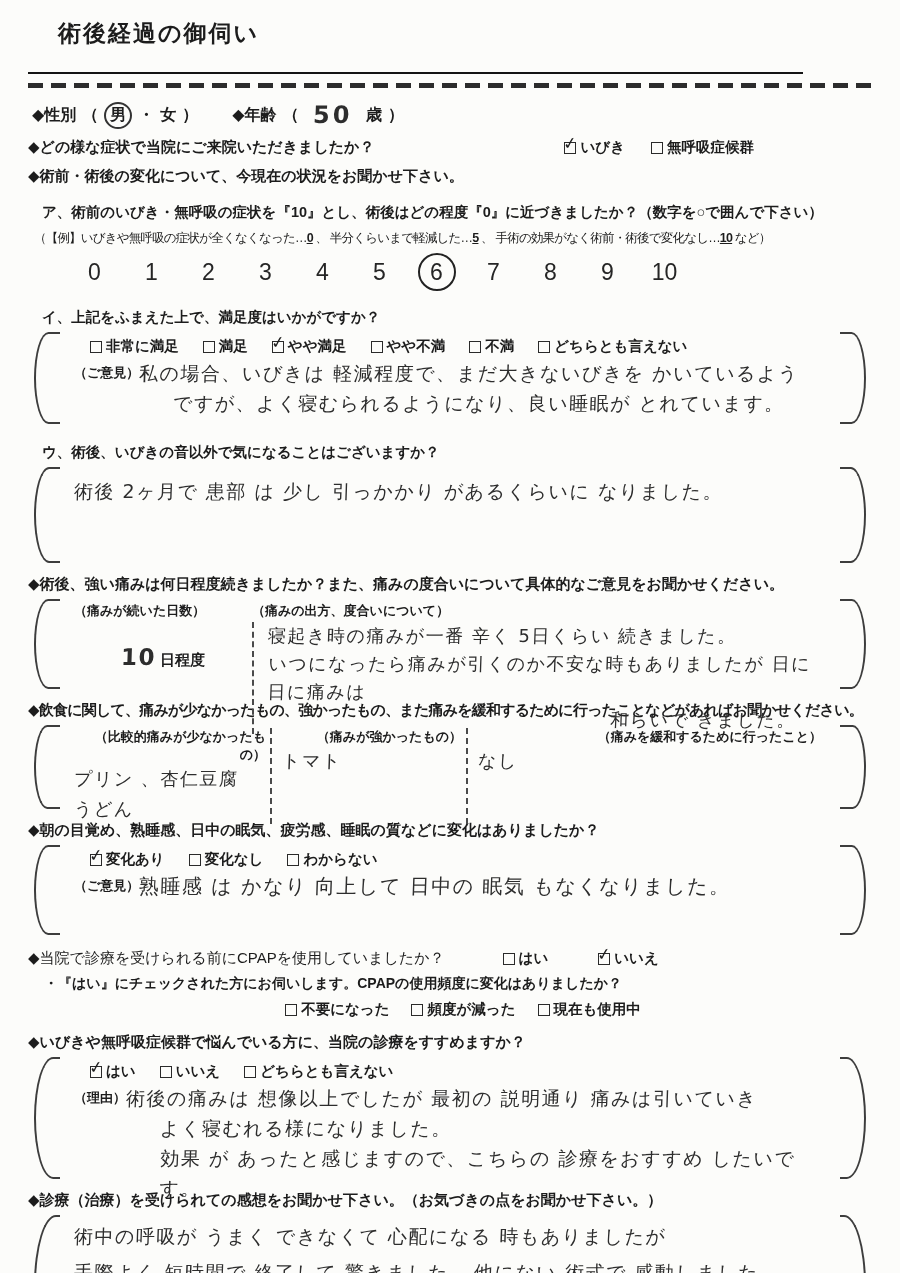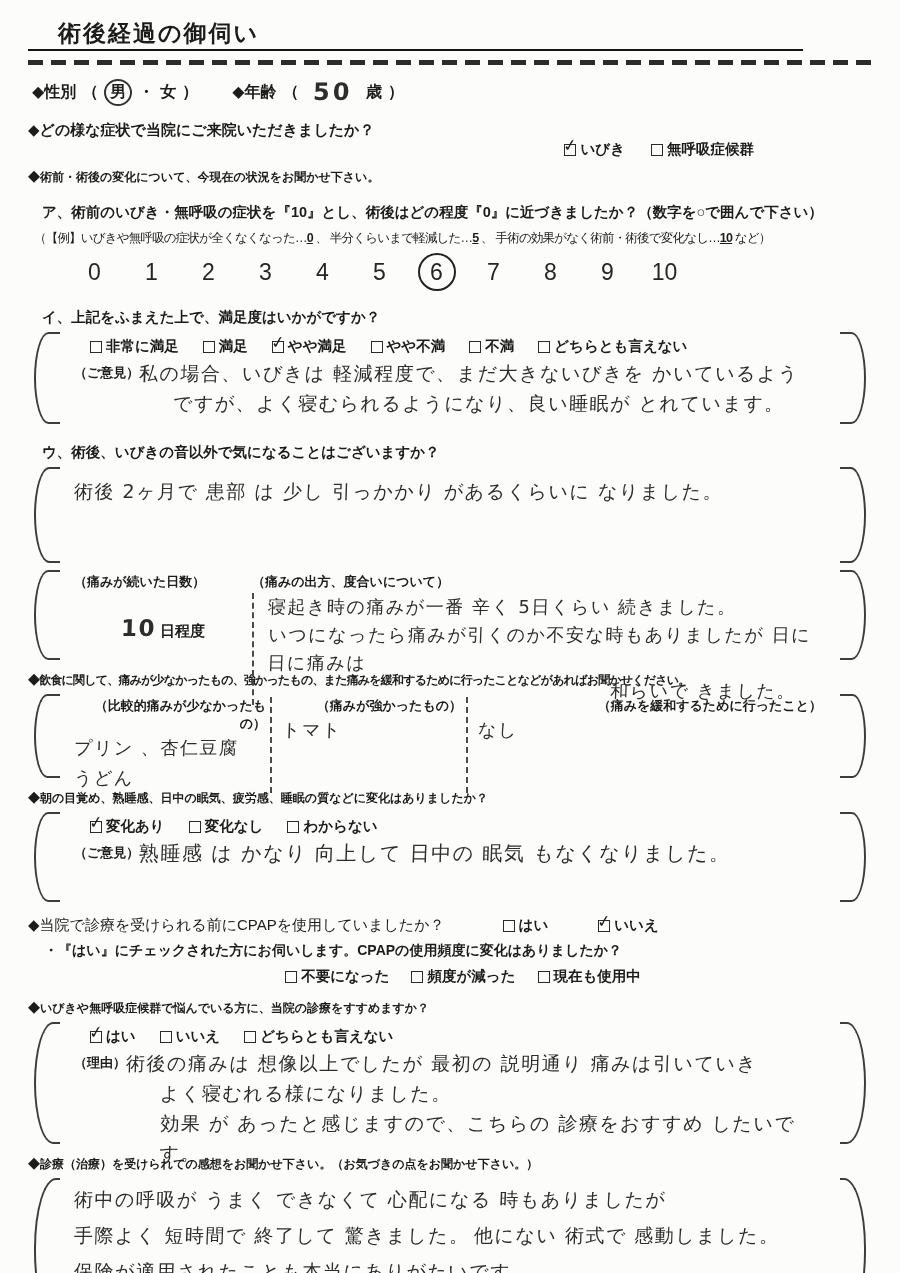--- a/index.html
+++ b/index.html
@@ -1,39 +1,39 @@
 <!DOCTYPE html>
 <html><head>
 <meta charset="utf-8">
 <style>
   * { box-sizing: border-box; }
   body { margin:0; background:#e9e9e6; font-family:"Liberation Sans","DejaVu Sans",sans-serif; color:#1c1c1c; }
   .page { width:900px; height:1273px; margin:0 auto; background:#fcfcfa; padding:10px 28px 0 28px; overflow:hidden; position:relative; }
 
-  .hd { font-weight:bold; font-size:12px; margin-top:10px;font-family:Liberation Serif, serif; }
+  .hd { font-weight:bold; font-size:15px; margin-top:10px; }
   .tight { letter-spacing:-0.8px; }
   .sub { font-size:14.5px; font-weight:bold; margin-left:14px; margin-top:17px; }
   .small-label { font-size:13px; font-weight:bold; }
 
   .hand { font-family:"DejaVu Sans",sans-serif; color:#2d2d2d; display:inline-block; transform:skewX(-2deg); letter-spacing:1.5px; }
   .hand-line { font-size:19px; line-height:30px; }
 
   
-  .title-wrap { width:775px; border-bottom:2.5px solid #141414; padding:8px 0 0 30px; }
+  .title-wrap { width:775px; border-bottom:2.5px solid #141414; padding:8px 0 23px 30px; }
   .title { font-size:23px; font-weight:bold; letter-spacing:2px; margin:0; }
   .dashed-rule { margin-top:9px; height:5px;
     background:repeating-linear-gradient(90deg,#2c2c2c 0 15px,transparent 15px 23px); }
 
   
   .demo-row { margin:13px 0 0 4px; font-size:16px; font-weight:bold; display:flex; align-items:center; gap:6px; }
   .gender-opt[data-circled="true"] { border:2px solid #333; border-radius:50%; padding:1px 4px; font-weight:bold; }
   .age-value { font-size:24px; letter-spacing:3px; padding:0 8px; }
 
   
-  .visit-row { display:flex; margin-top:15px; align-items:flex-start;flex-direction:column; }
+  .visit-row { display:flex; margin-top:9px; align-items:flex-start; }
   .visit-row .q { font-size:15px; font-weight:bold; }
   .visit-opts { margin-left:auto; margin-right:118px; display:flex; gap:26px;padding-left:31px; }
 
   
   .cbi { display:inline-flex; align-items:center; font-size:14.5px; font-weight:bold; }
   .cb { width:12px; height:12px; border:1.6px solid #2a2a2a; display:inline-block; position:relative; margin-right:4px; flex:none; }
   .cb[data-checked="true"]::after { content:"✓"; position:absolute; left:-2px; top:-10px; font-size:17px; font-weight:bold; color:#1d1d1d; transform:rotate(-8deg); }
 
   
   .example { font-size:12.5px; margin:8px 0 0 6px; letter-spacing:-0.8px; }
@@ -173,20 +173,21 @@
         <span class="hand hand-line indent1">ですが、よく寝むられるようになり、良い睡眠が とれています。</span>
       </span>
     </div>
   </div>
 
   <div class="sub">ウ、術後、いびきの音以外で気になることはございますか？</div>
   <div class="bbox" style="height:100px">
     <span class="hand hand-line" style="margin-top:6px">術後 2ヶ月で 患部 は 少し 引っかかり があるくらいに なりました。</span>
   </div>
 
+  <div class="hd">◆術後、強い痛みは何日程度続きましたか？また、痛みの度合いについて具体的なご意見をお聞かせください。</div>
   <div class="bbox" style="height:94px">
     <div class="pain-labels">
       <span class="l1">（痛みが続いた日数）</span>
       <span>（痛みの出方、度合いについて）</span>
     </div>
     <div class="pain-cols">
       <div class="pain-left">
         <span class="hand pain-days">10</span><span>日程度</span>
       </div>
       <div class="pain-right">

